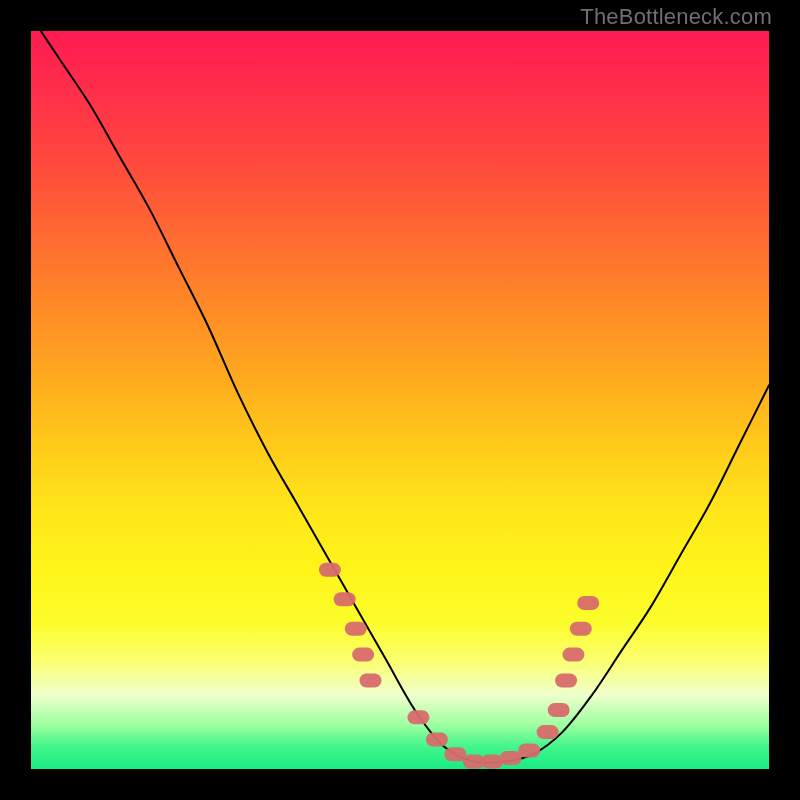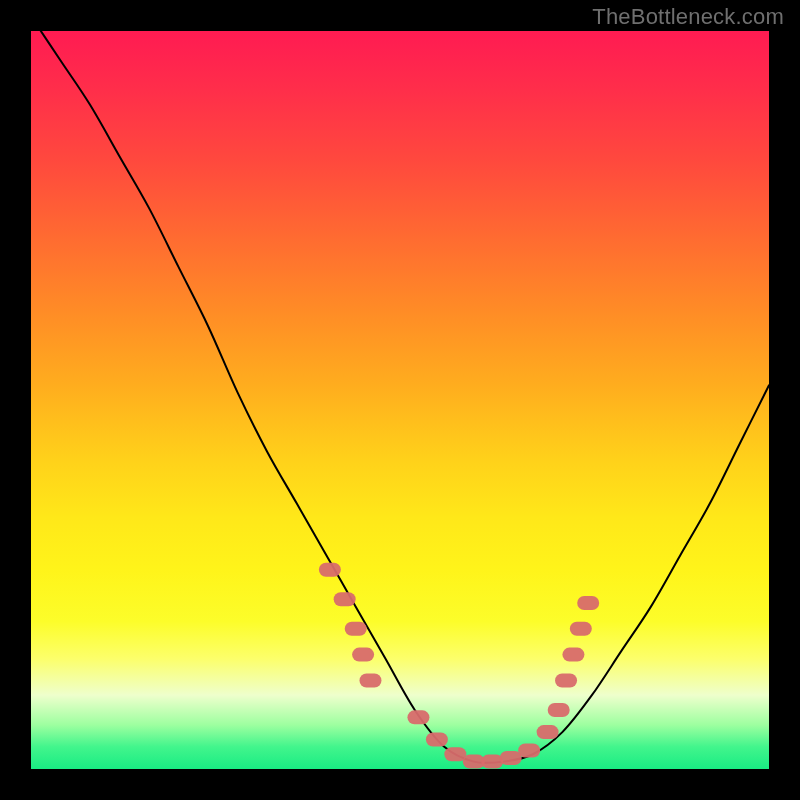--- a/index.html
+++ b/index.html
@@ -46,21 +46,21 @@
   .plot-svg {
     position: absolute;
     left: 0;
     top: 0;
     width: 738px;
     height: 738px;
   }
   .watermark {
     position: absolute;
     top: 4px;
-    right: 16px;
+    right: 28px;
     color: #6f6f6f;
     font-size: 22px;
     font-weight: 500;
     letter-spacing: 0.2px;
     user-select: none;
   }
   .curve {
     fill: none;
     stroke: #000000;
     stroke-width: 2;

